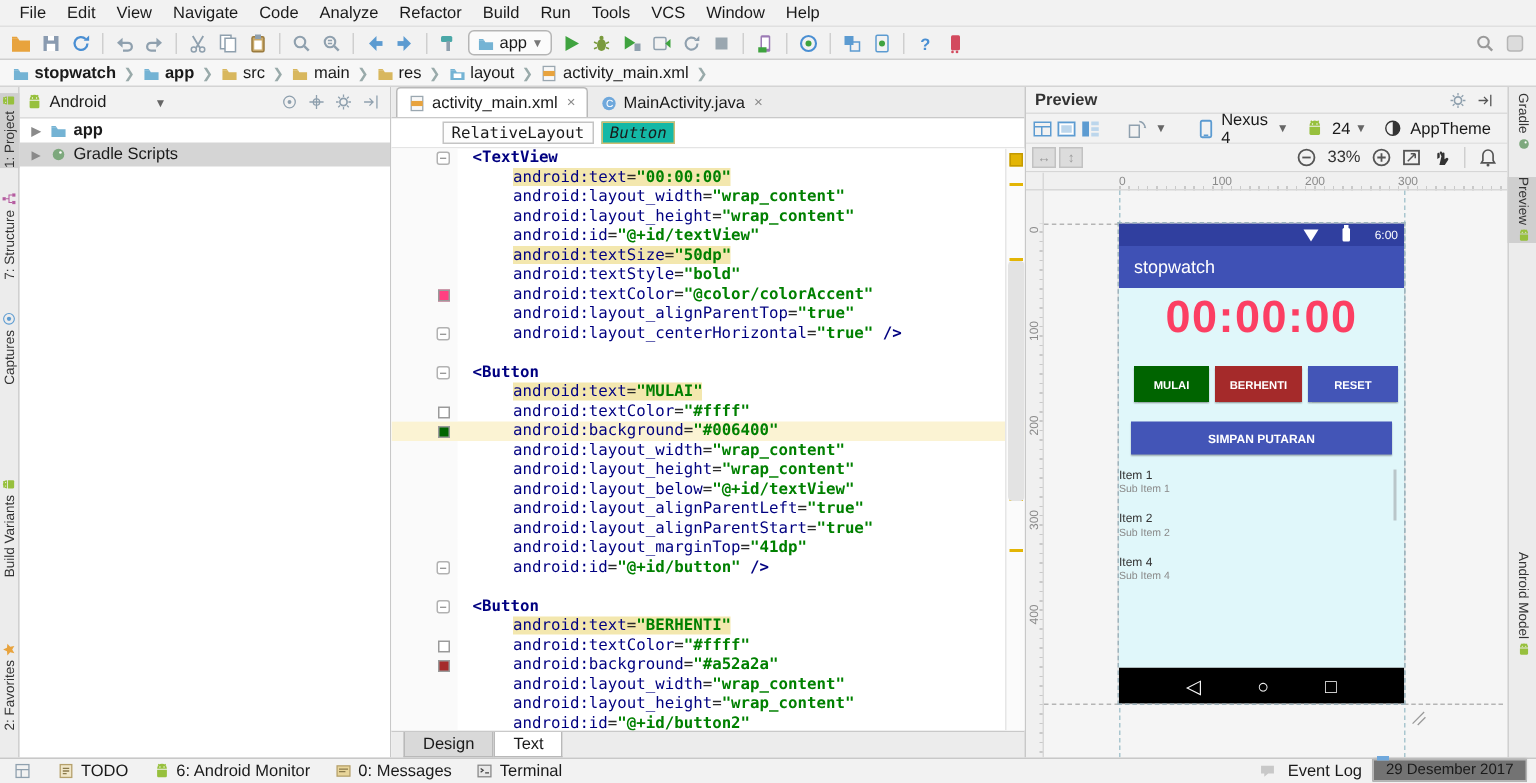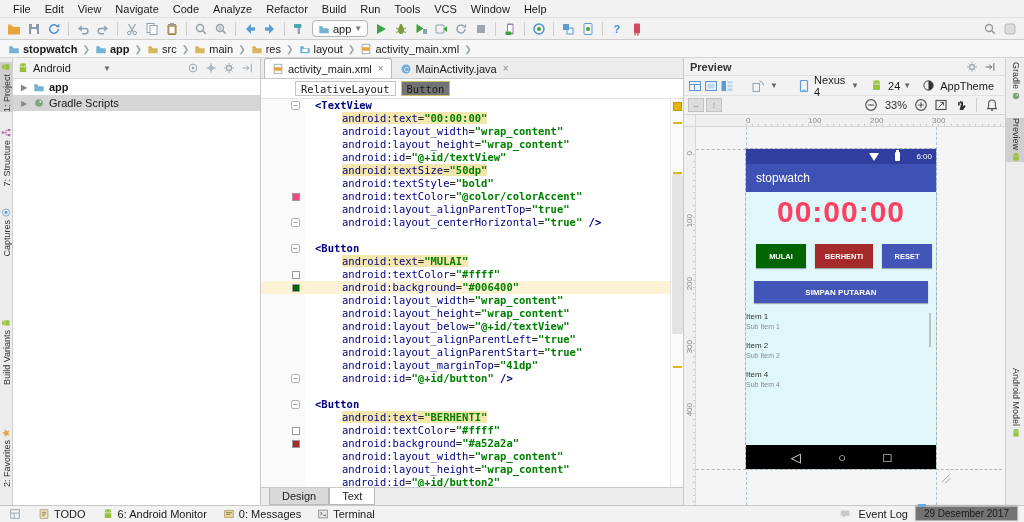--- a/index.html
+++ b/index.html
@@ -50,21 +50,21 @@
   .tree-row.b { font-weight:bold; }
 
   
   .editor { flex:1; display:flex; flex-direction:column; min-width:0; background:#fff; }
   .etabs { height:21px; background:#ececec; border-bottom:1px solid #c9c9c9; display:flex; align-items:flex-end; padding-left:3px; }
   .etab { display:inline-flex; align-items:center; gap:4px; height:20px; padding:0 7px; border:1px solid transparent; border-bottom:none; font-size:11px; }
   .etab.sel { background:#fff; border-color:#b9b9b9; border-radius:3px 3px 0 0; }
   .etab .x { color:#8a8a8a; font-size:10px; margin-left:2px; }
   .chips { height:20px; background:#fff; border-bottom:1px solid #e4e4e4; display:flex; align-items:center; gap:5px; padding-left:34px; font-family:"DejaVu Sans Mono", monospace; font-size:10.5px; }
   .chip { border:1px solid #c4c4c4; background:#fdfdfd; padding:0 5px; height:15px; line-height:14px; }
-  .chip.hl { background:#737373; border-color:#cdbd72; }
+  .chip.hl { background:#14b8a6; border-color:#cdbd72;font-style:italic; }
 
   .code { flex:1; position:relative; overflow:hidden; background:#fff; font-family:"DejaVu Sans Mono", monospace; font-size:10.5px; }
   .code-line { height:13px; line-height:13px; display:flex; white-space:pre; }
   .code-line.caret { background:#fbf3d3; }
   .gutter { width:44px; flex:0 0 44px; display:flex; align-items:center; justify-content:flex-end; gap:3px; padding-right:5px; background:rgba(246,246,246,.6); }
   .code-line.caret .gutter { background:transparent; }
   .sw { width:8px; height:8px; border:1px solid #9a9a9a; }
   .fold { width:9px; height:9px; border:1px solid #b2b2b2; background:#fff; color:#777; font-size:8px; line-height:7px; text-align:center; border-radius:2px; }
   .t-tag { color:#000080; font-weight:bold; }
   .t-attr { color:#000080; }
@@ -825,21 +825,21 @@
             <span class="time">6:00</span>
           </div>
           <div class="p-appbar" id="p-appbar" style="background: rgb(63, 81, 181);">
             <span>stopwatch</span>
           </div>
           <div class="p-body" id="p-body" style="background: rgb(224, 247, 250);">
             <div class="p-timer" id="p-timer" style="color: rgb(252, 63, 99);">00:00:00</div>
             <div class="p-btnrow" id="p-btnrow">
                 <span class="p-btn" style="background: rgb(0, 100, 0); width: 50px;">MULAI</span>
                 <span class="p-btn" style="background: rgb(165, 42, 42); width: 58px;">BERHENTI</span>
-                <span class="p-btn" style="background: rgb(67, 85, 183); width: 50px;">RESET</span>
+                <span class="p-btn" style="background: rgb(67, 85, 183); width: 60px;">RESET</span>
               </div>
             <div class="p-wide" id="p-wide" style="background: rgb(67, 85, 183);">SIMPAN PUTARAN</div>
             <div class="p-list" id="p-list">
                 <div class="p-item">
                   <div class="t1">Item 1</div>
                   <div class="t2">Sub Item 1</div>
                 </div>
                 <div class="p-item">
                   <div class="t1">Item 2</div>
                   <div class="t2">Sub Item 2</div>

